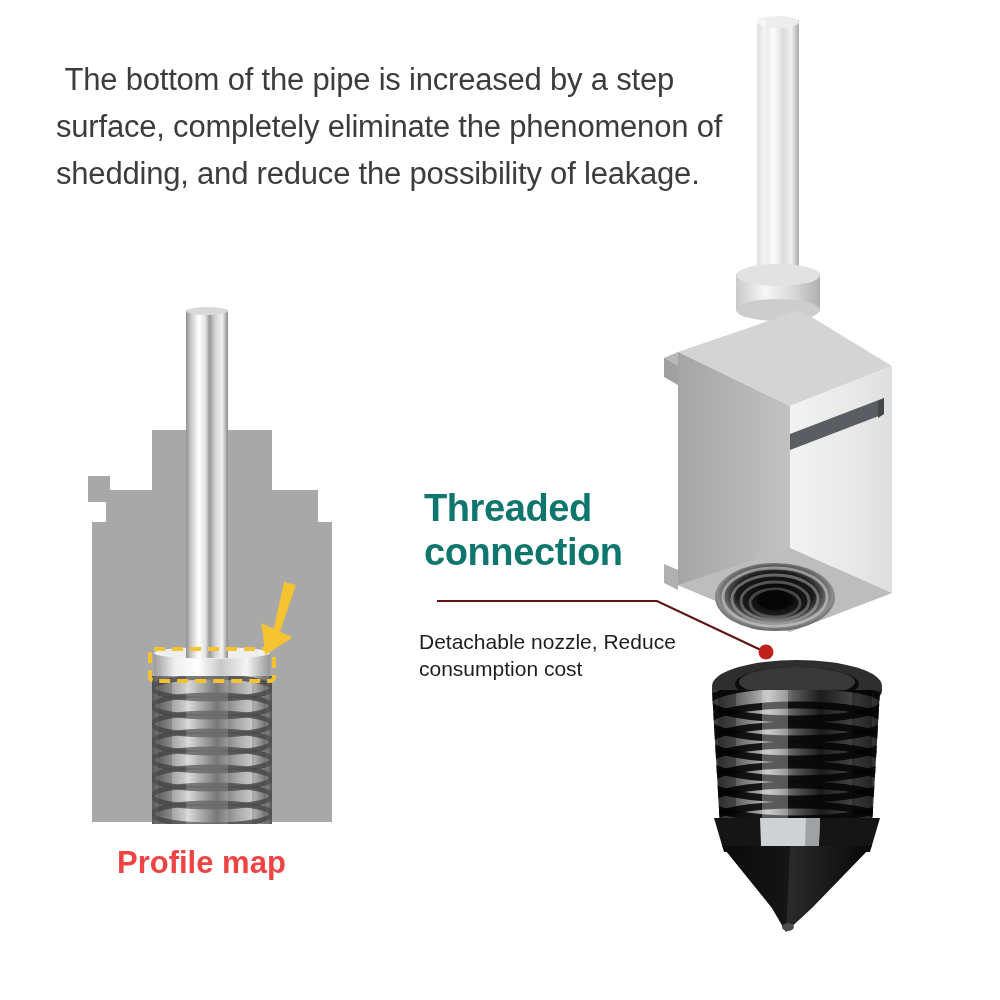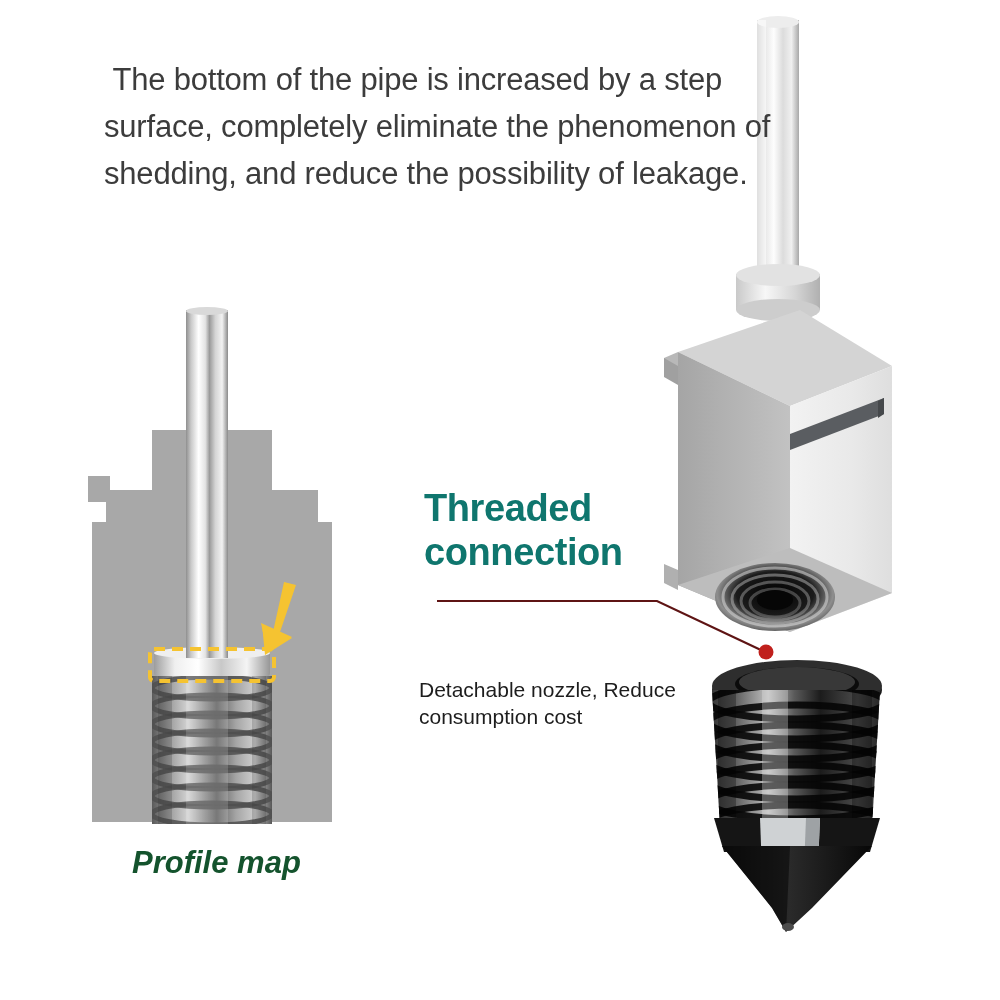--- a/index.html
+++ b/index.html
@@ -17,21 +17,20 @@
   #headline{
     position:absolute;
     left:56px; top:56px;
     width:680px;
     font-size:31px;
     line-height:47px;
     color:#3c3c3c;
     font-weight:400;
     letter-spacing:-0.2px;
     white-space:pre-wrap;
-    margin-left:48px;
   }
 
   
   #red-title{
     position:absolute;
     left:424px; top:486px;
     width:280px;
     font-size:38px;
     line-height:44px;
     font-weight:700;
@@ -41,32 +40,30 @@
 
   
   #caption{
     position:absolute;
     left:419px; top:628px;
     width:320px;
     font-size:21px;
     line-height:27px;
     color:#1d1d1d;
     font-weight:400;
-    margin-top:48px;
   }
 
   
   #profile-label{
     position:absolute;
-    left:132px; top:845px;
+    left:117px; top:845px;
     font-size:31px;
     font-weight:700;
-    color:#14532d;
+    color:#ef4444;
     letter-spacing:0px;
-    font-style:italic;
   }
 
   
   svg.layer{position:absolute;left:0;top:0;width:1000px;height:1000px;overflow:visible;}
 </style>
 </head>
 <body>
 
 <div id="stage">
 

